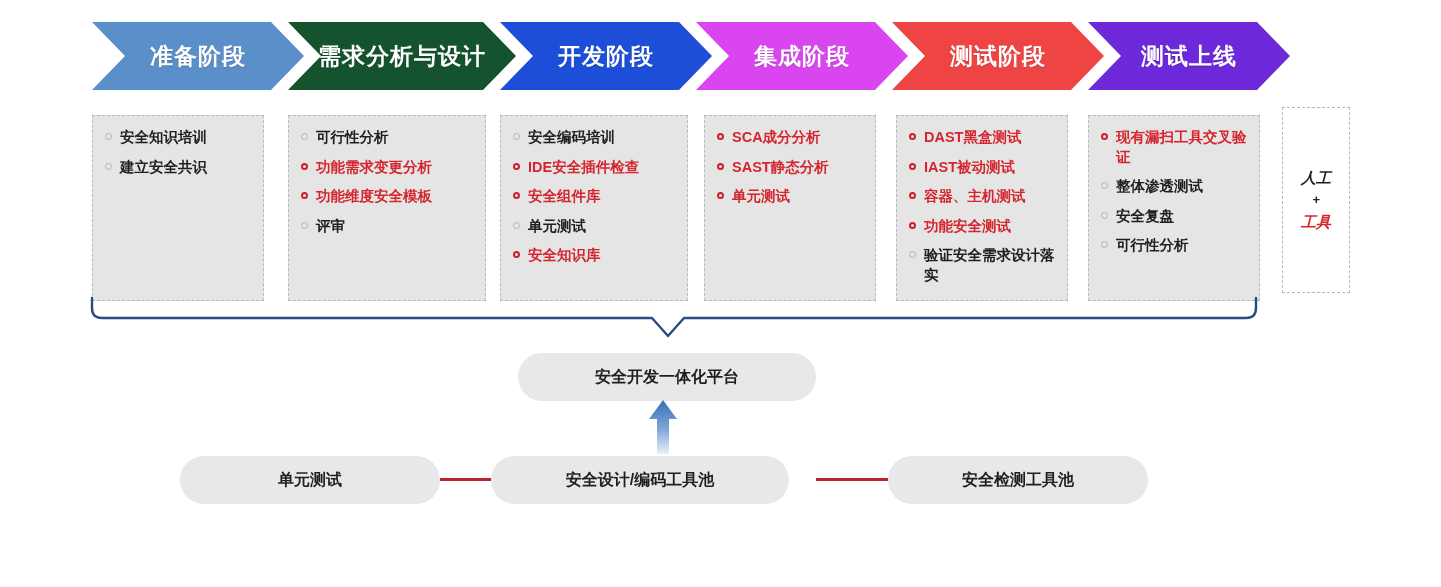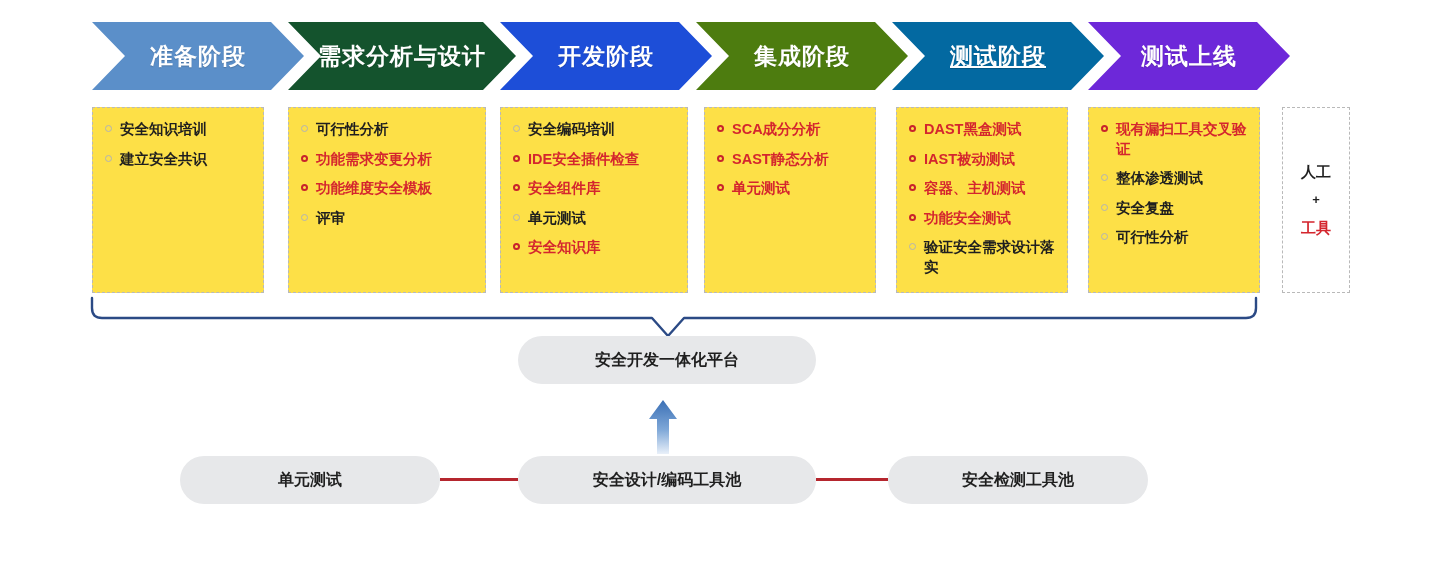--- a/index.html
+++ b/index.html
@@ -17,62 +17,63 @@
   .arrow{
     position:absolute;top:22px;height:68px;
     display:flex;align-items:center;justify-content:center;
     color:#ffffff;font-weight:bold;font-size:23px;letter-spacing:1px;
     clip-path:polygon(0 0, calc(100% - 33px) 0, 100% 50%, calc(100% - 33px) 100%, 0 100%, 33px 50%);
   }
   .arrow-label{position:relative;z-index:2;text-shadow:0 1px 1px rgba(0,0,0,.18);white-space:nowrap;}
 
   
   .box{
-    position:absolute;top:107px;height:186px;
+    position:absolute;top:115px;height:186px;
     border:1px dashed #b9b9b9;
     box-sizing:border-box;
-    background:#fde047;
+    background:#e5e5e5;
   }
   .box-inner{padding:12px 10px 8px 12px;}
   .bullet-row{
     display:flex;align-items:flex-start;
     margin-bottom:10px;line-height:1.35;
   }
   .bullet-dot{
     flex:0 0 auto;width:7px;height:7px;border-radius:50%;
     border:1.6px solid #b3b3b3;margin-top:5px;margin-right:8px;
     box-sizing:border-box;
   }
   .bullet-row.red .bullet-dot{border-color:#c8232c;border-width:2px;}
   .bullet-text{font-size:14.5px;color:#1f1f1f;font-weight:600;}
   .bullet-row.red .bullet-text{color:#d4262e;}
 
   
   .manual-box{
     position:absolute;top:107px;height:186px;
     border:1px dashed #b9b9b9;box-sizing:border-box;
     display:flex;flex-direction:column;align-items:center;justify-content:center;
-    gap:8px;
+    gap:2px;
+    font-style:italic;
   }
   .manual-line{font-size:15px;font-weight:bold;color:#1f1f1f;line-height:1.45;}
   .manual-line.red{color:#d4262e;}
   .manual-line.plus{font-size:13px;font-weight:bold;color:#1f1f1f;}
 
   
   .brace{position:absolute;left:80px;top:296px;}
 
   
   .pill{
     position:absolute;
     background:#e7e8ea;border-radius:26px;
     display:flex;align-items:center;justify-content:center;
     font-size:16px;font-weight:bold;color:#1f1f1f;
     box-shadow:inset 0 0 0 0 rgba(0,0,0,0);
   }
-  .platform-pill{left:518px;top:336px;width:298px;height:48px;}
+  .platform-pill{left:518px;top:353px;width:298px;height:48px;}
   .tool-pill{top:456px;height:48px;}
 
   
   .up-arrow{position:absolute;left:645px;top:399px;}
 
   
   .red-line{position:absolute;height:3px;background:#b5262e;}
 </style>
 </head>
 <body>
@@ -82,24 +83,24 @@
   <div class="arrow-band">
     <div class="arrow" id="arrow0" style="left: 92px; width: 212px; background: rgb(91, 143, 201);">
       <span class="arrow-label">准备阶段</span>
     </div>
     <div class="arrow" id="arrow1" style="left: 288px; width: 228px; background: #14532d;">
       <span class="arrow-label">需求分析与设计</span>
     </div>
     <div class="arrow" id="arrow2" style="left: 500px; width: 212px; background: #1d4ed8;">
       <span class="arrow-label">开发阶段</span>
     </div>
-    <div class="arrow" id="arrow3" style="left: 696px; width: 212px; background: #4d7c0f; text-align: center;">
+    <div class="arrow" id="arrow3" style="left: 696px; width: 212px; background: #d946ef; text-align: center;">
       <span class="arrow-label">集成阶段</span>
     </div>
-    <div class="arrow" id="arrow4" style="left: 892px; width: 212px; background: #0369a1; text-decoration: underline;">
+    <div class="arrow" id="arrow4" style="left: 892px; width: 212px; background: #ef4444;">
       <span class="arrow-label">测试阶段</span>
     </div>
     <div class="arrow" id="arrow5" style="left: 1088px; width: 202px; background: #6d28d9;">
       <span class="arrow-label">测试上线</span>
     </div>
   </div>
 
   <div class="box" id="box0" style="left: 92px; width: 172px;">
       <div class="box-inner" id="box0-inner">
         <div class="bullet-row">
@@ -241,20 +242,20 @@
     </defs>
     <path d="M 18,1 L 32,20 L 24,20 L 24,55 L 12,55 L 12,20 L 4,20 Z" fill="url(#upgrad)"></path>
   </svg>
 
   <div class="red-line" id="redline0" style="left: 440px; width: 78px; top: 478px; background: rgb(181, 38, 46);"></div>
   <div class="red-line" id="redline1" style="left: 816px; width: 72px; top: 478px; background: rgb(181, 38, 46);"></div>
 
   <div class="pill tool-pill" id="pool0" style="left: 180px; width: 260px;">
     <span>单元测试</span>
   </div>
-  <div class="pill tool-pill" id="pool1" style="left: 518px; width: 298px;">
+  <div class="pill tool-pill" id="pool1" style="left: 491px; width: 298px;">
     <span>安全设计/编码工具池</span>
   </div>
   <div class="pill tool-pill" id="pool2" style="left: 888px; width: 260px;">
     <span>安全检测工具池</span>
   </div>
 
 </div>
 
 </body></html>

